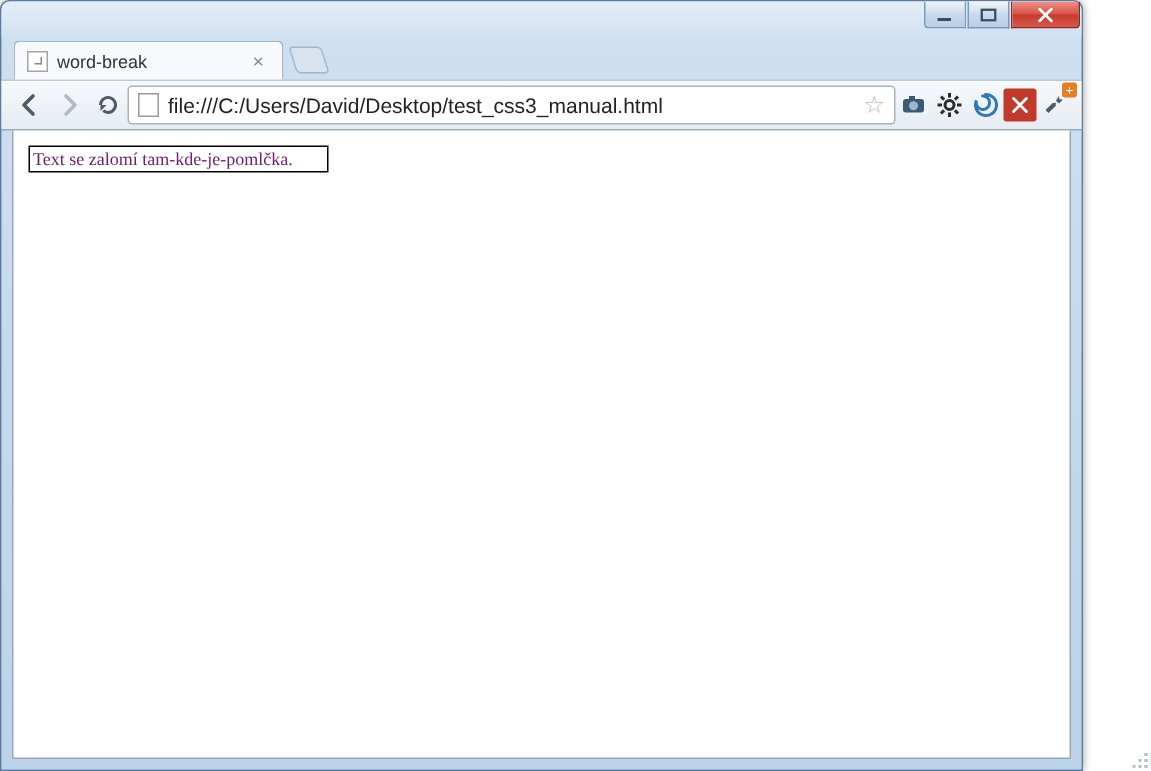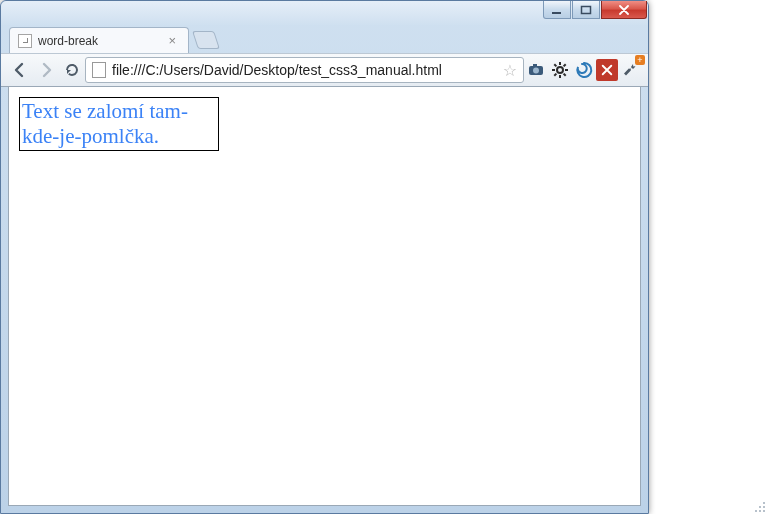--- a/index.html
+++ b/index.html
@@ -6,21 +6,21 @@
     body {
       font-family: "Segoe UI", Tahoma, sans-serif;
       font-size: 12px;
       background: #fff;
       width: 767px;
       height: 514px;
       overflow: hidden;
     }
     
     .window {
-      width: 649px;
+      width: 722px;
       height: 514px;
       background: linear-gradient(180deg, #cfe0f0 0%, #bcd2e8 100%);
       border: 1px solid #5a7aa0;
       border-radius: 6px 6px 0 0;
       display: flex;
       flex-direction: column;
       box-shadow: 0 0 6px rgba(0,0,0,.4);
     }
     .titlebar {
       height: 24px;
@@ -201,22 +201,22 @@
     
     .viewport {
       flex: 1;
       background: #fff;
       margin: 0 7px 7px 7px;
       border: 1px solid #9aa8b6;
       border-top: none;
       padding: 10px;
       overflow: auto;
       font-family: "Times New Roman", serif;
-      font-size: 21px;
-      color: #3b82f6;
+      font-size: 12px;
+      color: #701a75;
       position: relative;
     }
     .text-box {
       width: 200px;
       border: 1px solid #000;
       margin-bottom: 14px;
       padding: 1px 2px;
       line-height: 1.2;
     }
     .box-hyphen { word-break: normal; }

